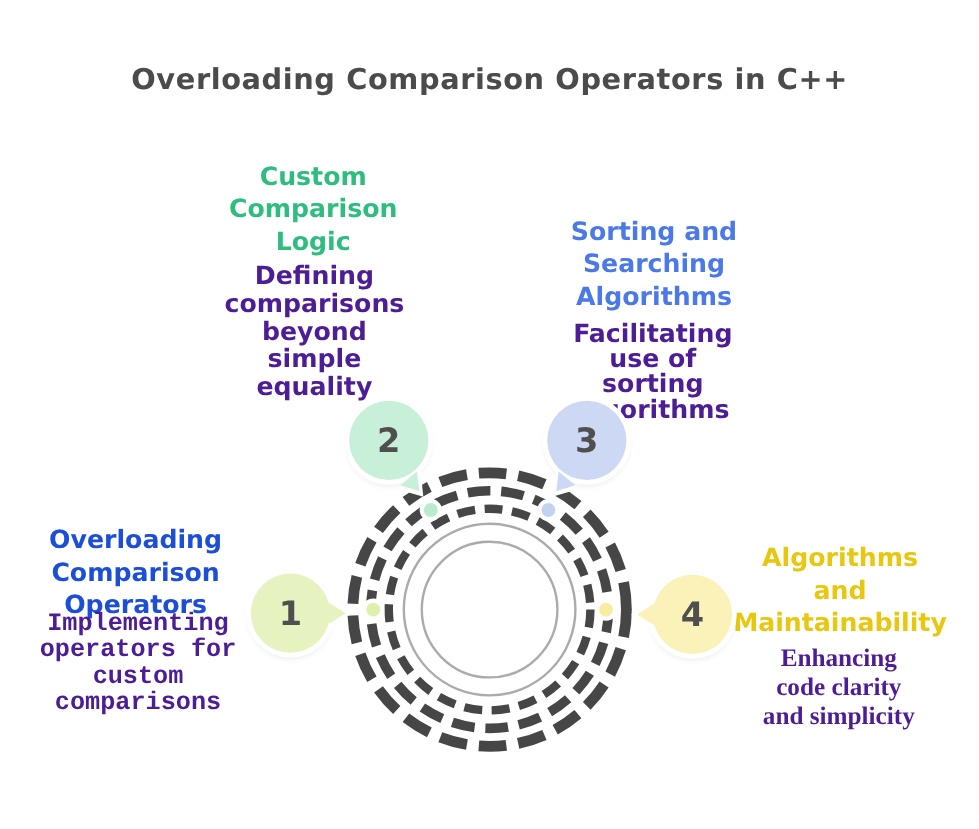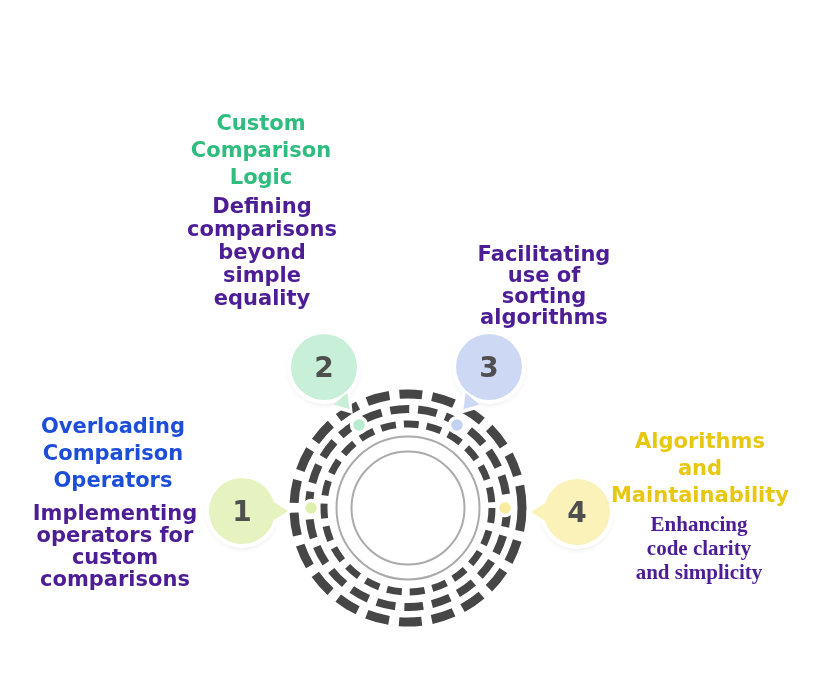--- a/index.html
+++ b/index.html
@@ -1,20 +1,20 @@
 <!DOCTYPE html>
 <html><head>
 <meta charset="utf-8">
 <style>
   html,body{margin:0;padding:0;background:#ffffff;}
   #canvas{
     position:relative;width:816px;height:691px;background:#ffffff;overflow:hidden;
     font-family:"DejaVu Sans","Liberation Sans",sans-serif;
   }
-  .multiline{white-space:pre-line;}
+  .multiline{white-space:pre-line;margin-top:24px;}
   .title{
     position:absolute;left:0;top:52px;width:816px;text-align:center;
     font-size:24px;font-weight:bold;color:#4b4b4b;letter-spacing:.5px;
   }
   .node-label{
     position:absolute;width:200px;text-align:center;
     font-size:21px;line-height:27px;font-weight:bold;
   }
   .node-desc{
     position:absolute;width:194px;text-align:center;
@@ -48,57 +48,61 @@
     border:12px solid transparent;border-top:18px solid #fff;border-bottom:none;}
   .tail-downleft::after{bottom:-11px;left:3px;transform:rotate(40deg);
     border:9px solid transparent;border-top:14px solid var(--fill);border-bottom:none;}
   #rings{position:absolute;left:243px;top:343px;}
 </style>
 </head>
 <body>
 
 <div id="canvas">
 
+  <div class="title">Overloading Comparison Operators in C++</div>
 
   <svg id="rings" width="330" height="330" viewBox="0 0 330 330">
     <circle cx="165" cy="165" r="114" fill="none" stroke-width="9" stroke-dasharray="23 10" stroke="#464646"></circle>
     <circle cx="165" cy="165" r="99" fill="none" stroke-width="8" stroke-dasharray="19 9" stroke="#464646"></circle>
     <circle cx="165" cy="165" r="84" fill="none" stroke-width="7" stroke-dasharray="15 8" stroke="#464646"></circle>
     <circle cx="165" cy="165" r="64" fill="none" stroke="#ffffff" stroke-width="17"></circle>
     <circle cx="165" cy="165" r="71.5" fill="none" stroke-width="2" stroke="#ababab"></circle>
     <circle cx="165" cy="165" r="56.5" fill="none" stroke-width="2" stroke="#ababab"></circle>
     <circle cx="68" cy="165" r="7.5" stroke="#ffffff" stroke-width="3.5" fill="#dff0ad"></circle>
     <circle cx="116" cy="82" r="7.5" stroke="#ffffff" stroke-width="3.5" fill="#b9ecce"></circle>
     <circle cx="214" cy="82" r="7.5" stroke="#ffffff" stroke-width="3.5" fill="#c2d2f1"></circle>
     <circle cx="262" cy="165" r="7.5" stroke="#ffffff" stroke-width="3.5" fill="#f7eca0"></circle>
   </svg>
 
   <div class="node-label multiline" style="left: 13px; top: 413px; color: #1d4ed8;">Overloading
 Comparison
 Operators</div>
-  <div class="node-desc multiline" style="left:18px;top:502px;line-height:22px;">Implementing
+  <div class="node-desc multiline" style="left:18px;top:486px;line-height:22px;font-family:Liberation Mono, monospace;">Implementing
 operators for
 custom
 comparisons</div>
   <div class="bubble tail-right" style="left: 209px; top: 478px; --fill: #e6f2bf;">
     <span>1</span>
   </div>
 
   <div class="node-label multiline" style="left: 161px; top: 110px; color: rgb(46, 189, 126);">Custom
 Comparison
 Logic</div>
   <div class="node-desc multiline" style="left:167px;top:195px;line-height:23px;width:190px;">Defining
 comparisons
 beyond
 simple
 equality</div>
   <div class="bubble tail-downright" style="left: 291px; top: 334px; --fill: #c8efd8;">
     <span>2</span>
   </div>
 
+  <div class="node-label multiline" style="left: 445px; top: 156px; color: rgb(75, 121, 232);">Sorting and
+Searching
+Algorithms</div>
   <div class="node-desc multiline" style="left:449px;top:244px;line-height:21px;width:190px;">Facilitating
 use of
 sorting
 algorithms</div>
   <div class="bubble tail-downleft" style="left: 456px; top: 334px; --fill: #cdd9f4;">
     <span>3</span>
   </div>
 
   <div class="node-label multiline" style="left: 600px; top: 428px; color: rgb(232, 199, 17);">Algorithms
 and

